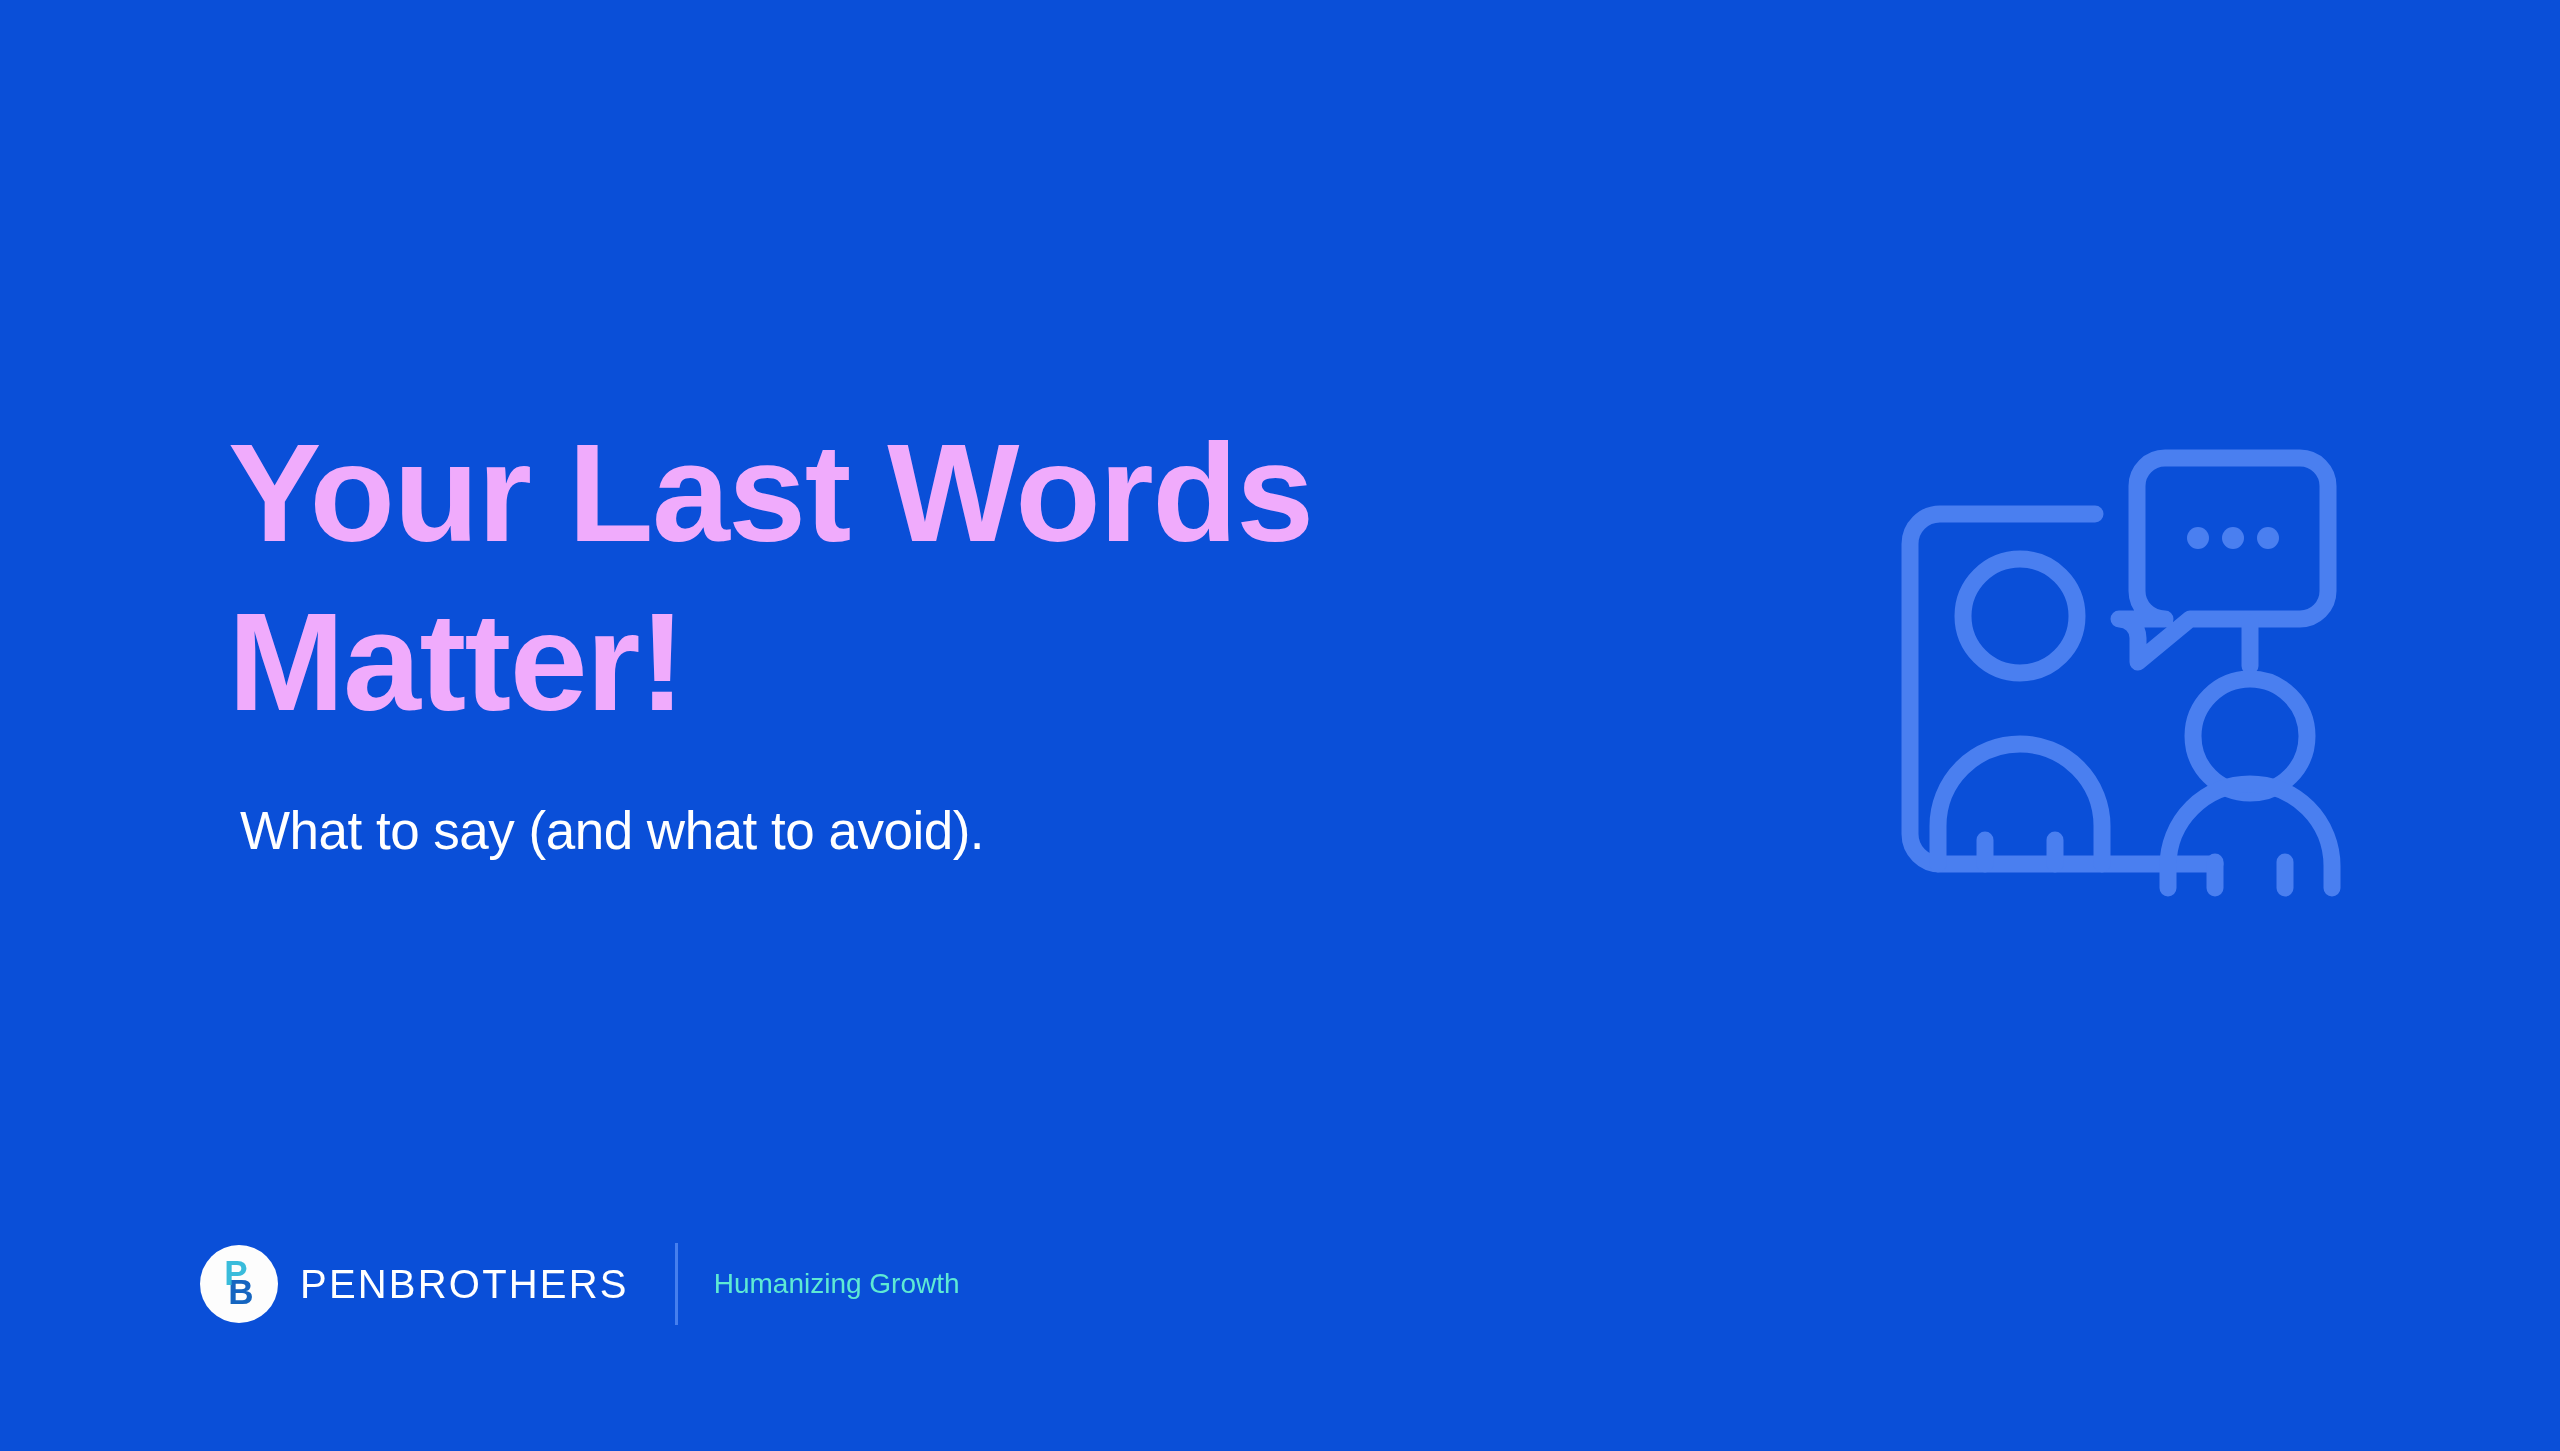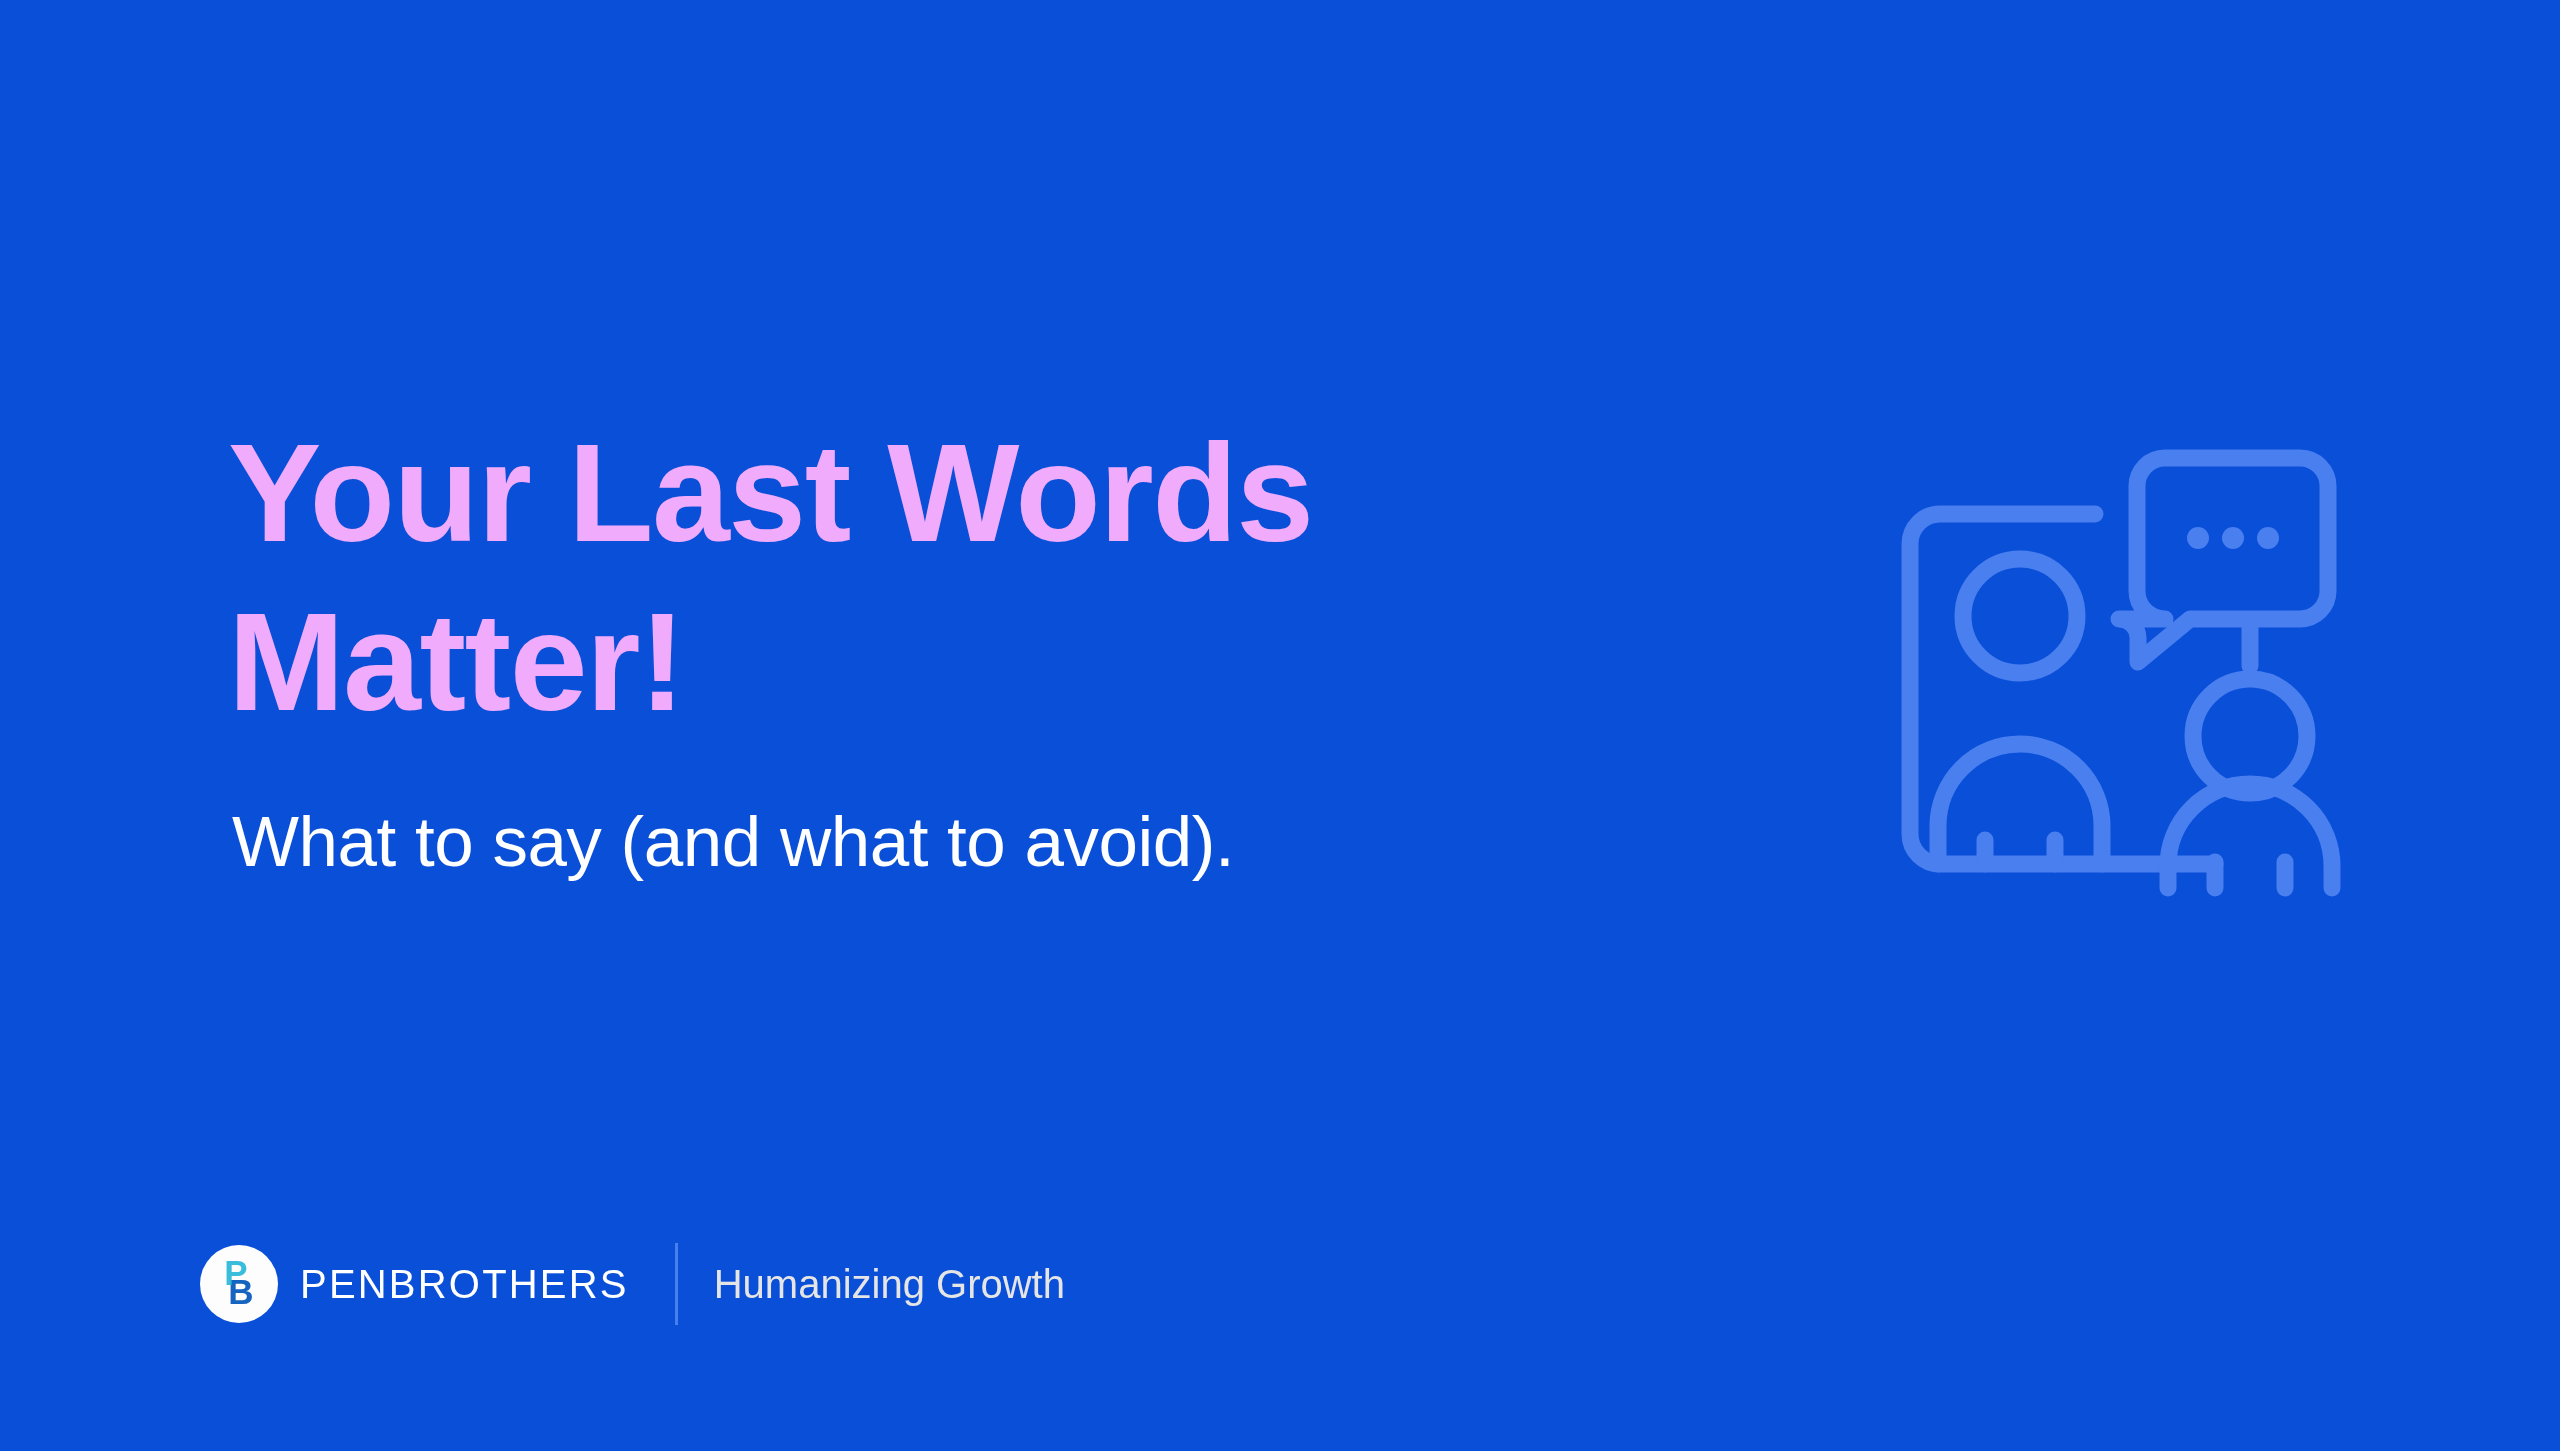--- a/index.html
+++ b/index.html
@@ -34,27 +34,27 @@
     font-family: "Liberation Sans", sans-serif;
     font-weight: 700;
     font-size: 140px;
     line-height: 1.21;
     letter-spacing: -1.5px;
     white-space: pre-line;
   }
 
   .subtitle {
     position: absolute;
-    left: 232px;
+    left: 240px;
     top: 800px;
     margin: 0;
     color: #ffffff;
     font-family: "Liberation Sans", sans-serif;
     font-weight: 300;
-    font-size: 71px;
+    font-size: 53px;
     line-height: 1.18;
     letter-spacing: -0.5px;
     white-space: nowrap;
   }
 
   
   .illustration {
     position: absolute;
     left: 1880px;
     top: 448px;
@@ -112,24 +112,24 @@
   .lockup-divider {
     width: 3px;
     height: 82px;
     background: #4a82ef;
     margin: 0 36px 0 46px;
     flex: 0 0 auto;
     opacity: 0.95;
   }
 
   .brand-tagline {
-    color: #e5e5e5;
+    color: #5eead4;
     font-family: "Liberation Sans", sans-serif;
     font-weight: 500;
-    font-size: 40px;
+    font-size: 28px;
     letter-spacing: 0px;
     line-height: 1;
     white-space: nowrap;
     text-align: right;
   }
 </style>
 </head>
 <body>
 
 <div class="slide">

